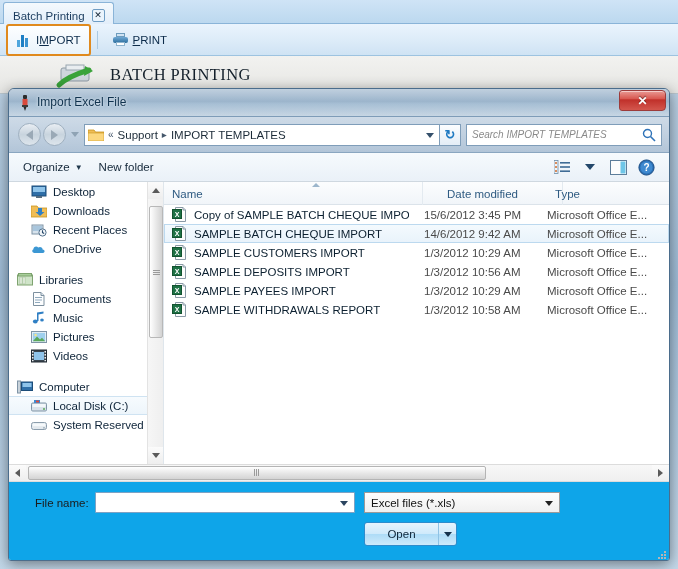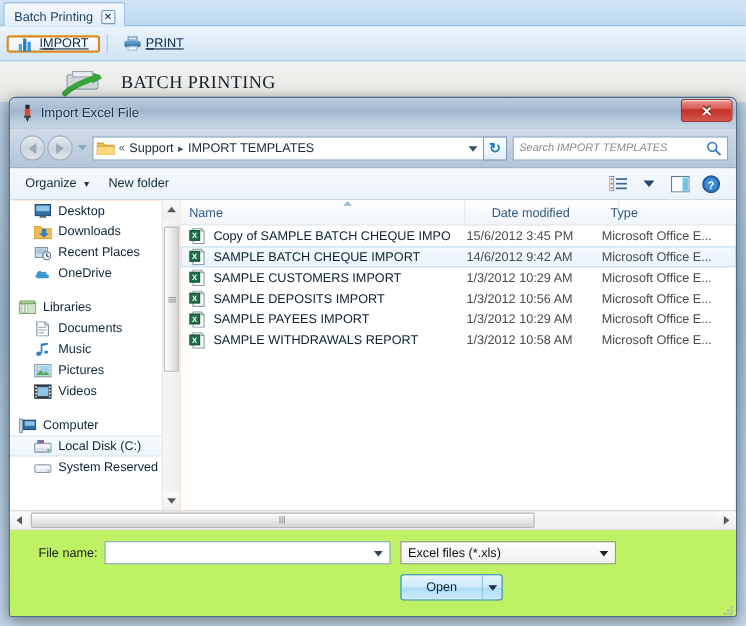--- a/index.html
+++ b/index.html
@@ -37,23 +37,23 @@
     border: 1px solid #6f9dc4; background: #eaf4fd; color: #123;
     border-radius: 2px; cursor: pointer;
   }
   #app-ribbon {
     position: absolute; left: 0; top: 24px; width: 678px; height: 32px;
     background: linear-gradient(to bottom, #eaf4fd 0%, #dcebf8 55%, #cfe3f4 100%);
     border-bottom: 1px solid #9dc3e0;
     display: flex; align-items: center; padding-left: 6px; gap: 2px;
   }
   .ribbon-btn {
-    height: 16px; display: flex; align-items: center; gap: 5px;
+    height: 32px; display: flex; align-items: center; gap: 5px;
     padding: 0 8px; font-size: 11.5px; color: #0c2b4a; cursor: pointer;
-    border: 1px solid transparent; border-radius: 3px; text-decoration: underline;
+    border: 1px solid transparent; border-radius: 3px;
   }
   .ribbon-btn.active {
     border: 2px solid #e08a1e;
     background: linear-gradient(to bottom, #fdfeff 0%, #e9f3fb 100%);
     border-radius: 3px;
   }
   .ribbon-sep { width: 1px; height: 18px; background: #a9c9e2; margin: 0 4px; }
   .ribbon-btn u { text-decoration: underline; }
 
   
@@ -182,21 +182,21 @@
     border-bottom: 1px solid #cfd8e0;
     display: flex; align-items: center; padding: 0 6px;
   }
   .tb-item { font-size: 11.5px; color: #15283a; padding: 3px 8px; cursor: pointer; display: flex; align-items: center; gap: 5px; border-radius: 2px; }
   .tb-right { margin-left: auto; display: flex; align-items: center; gap: 2px; padding-right: 4px; }
   .tb-icon-btn { width: 26px; height: 22px; display:flex; align-items:center; justify-content:center; cursor:pointer; border-radius:2px; }
 
   #dlg-main {
     position: relative; height: 282px;
     display: flex;
-    background: #f97316;
+    background: #14532d;
   }
 
   
   #navpane {
     width: 155px; flex: none; position: relative;
     background: #fff; border-right: 1px solid #dfe6ec;
     overflow: hidden;
   }
   #navlist { position: absolute; left: 0; top: 0; right: 16px; }
   .nav-item {
@@ -285,21 +285,21 @@
     border: 1px solid #b4b4b4; border-radius: 2px;
     display: flex; align-items: center; justify-content: center; cursor: pointer;
   }
   .grip-v { width: 6px; height: 7px; position: relative; }
   .grip-v i { position: absolute; top: 0; width: 1px; height: 7px; background: #9a9a9a; }
   .grip-v i:nth-child(1){left:0;} .grip-v i:nth-child(2){left:2px;} .grip-v i:nth-child(3){left:4px;}
 
   
   #dlg-bottom {
     position: relative; height: 80px;
-    background: #bef264; border-top: 1px solid #dcdcdc;
+    background: #0ea5e9; border-top: 1px solid #dcdcdc;
   }
   #fn-label { position: absolute; left: 26px; top: 15px; font-size: 11.5px; color: #1b1b1b; }
   #fn-input {
     position: absolute; left: 86px; top: 10px; width: 260px; height: 21px;
     background: #fff; border: 1px solid #7da2c4; border-radius: 1px;
   }
   #fn-caret {
     position: absolute; right: 6px; top: 8px;
     width:0;height:0;border-left:4px solid transparent;border-right:4px solid transparent;border-top:5px solid #2b4560;
     cursor: pointer;

